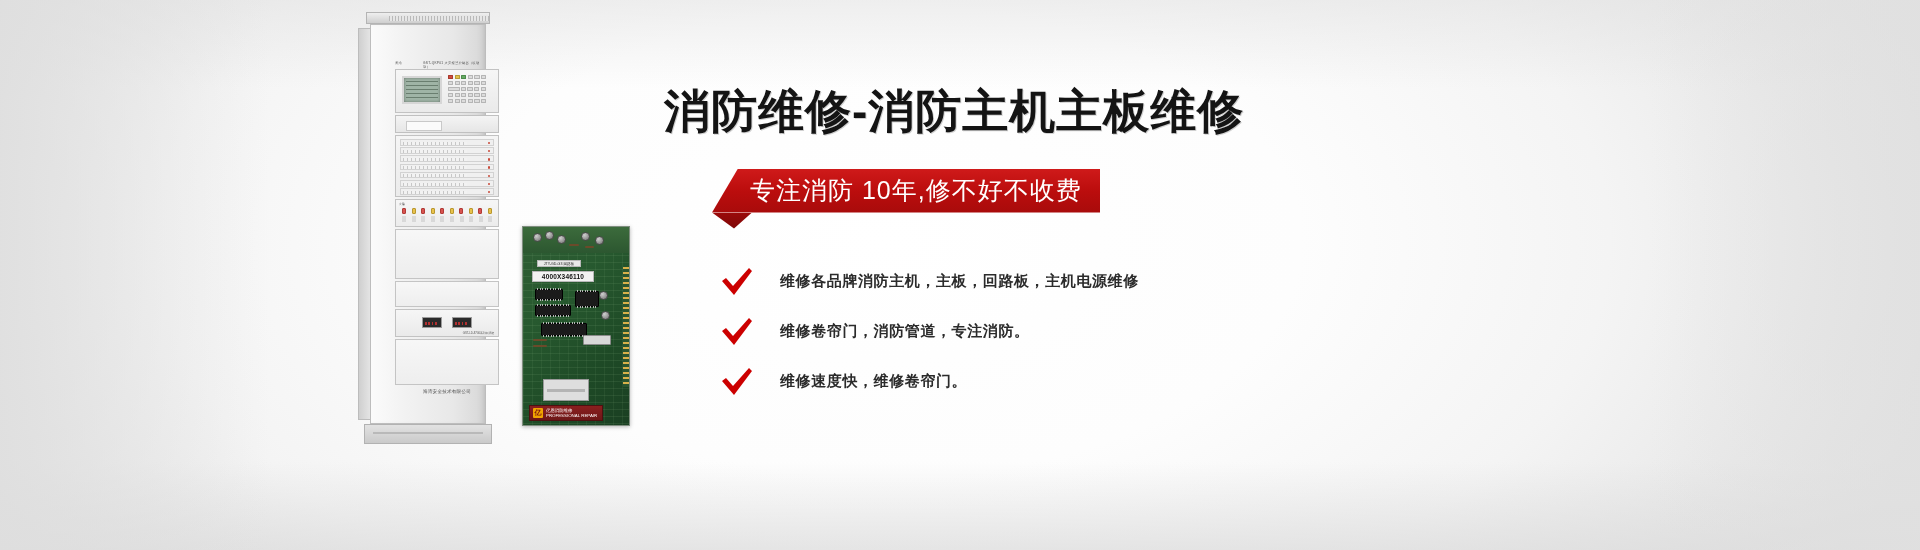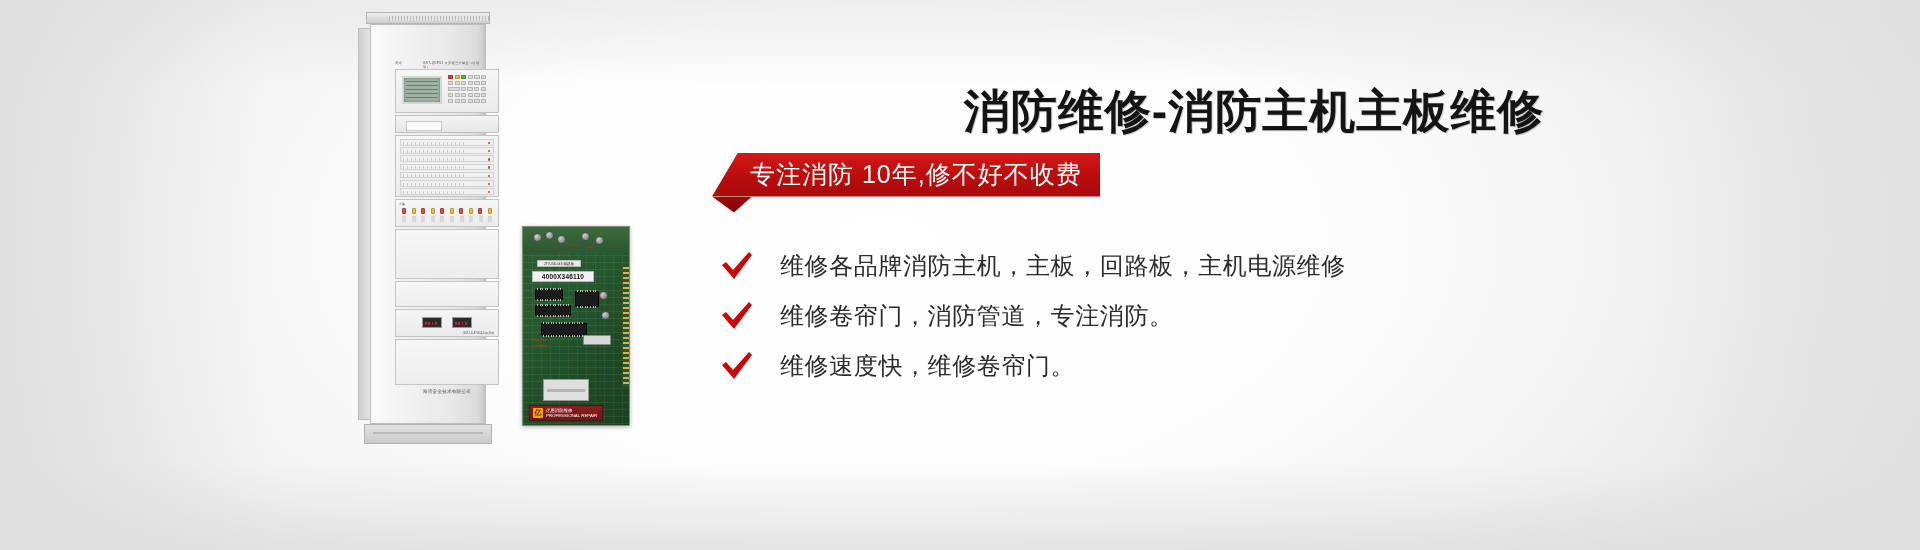--- a/index.html
+++ b/index.html
@@ -136,30 +136,30 @@
     background:linear-gradient(to bottom,#8b1f1f,#6d1717);border:1px solid #4e1010;box-sizing:border-box;
     display:flex;align-items:center;gap:3px;padding:0 3px;}
   .pcb-badge .mark{width:10px;height:10px;background:#f0a500;color:#7a1010;font-size:7px;font-weight:bold;
     display:flex;align-items:center;justify-content:center;border-radius:1px;}
   .pcb-badge .txt{color:#fff;font-size:4.4px;line-height:1.15;}
   .pcb-sock{position:absolute;left:20px;bottom:24px;width:46px;height:22px;background:#dedede;
     border:1px solid #9a9a9a;box-sizing:border-box;}
   .pcb-sock:after{content:"";position:absolute;left:3px;right:3px;top:9px;height:3px;background:#b4b4b4;}
 
   
-  #content{position:absolute;left:664px;top:86px;width:1180px;height:380px;text-align:center;}
+  #content{position:absolute;left:664px;top:86px;width:1180px;height:380px;}
 
   #title{
     font-size:46px;font-weight:bold;color:#141414;letter-spacing:1px;
     line-height:1.1;white-space:nowrap;
     text-shadow:1px 1px 0 rgba(0,0,0,.18);
   }
 
   
-  #ribbon-wrap{position:relative;margin-top:16px;height:48px;width:436px;}
+  #ribbon-wrap{position:relative;margin-top:32px;height:48px;width:436px;}
   #ribbon{
     position:absolute;left:48px;top:0;width:388px;height:44px;
     background:linear-gradient(to bottom,#cf1a1a 0%,#bb0d0d 50%,#a80b0b 100%);
     clip-path:polygon(26px 0, 100% 0, 100% 100%, 0 100%);
     display:flex;align-items:center;
   }
   #ribbon-text{
     color:#ffffff;font-size:25px;letter-spacing:1px;white-space:nowrap;
     padding-left:38px;
   }
@@ -167,21 +167,21 @@
     position:absolute;left:48px;top:44px;width:40px;height:16px;
     background:linear-gradient(to bottom,#9a0a0a,#7e0707);
     clip-path:polygon(0 0, 40px 0, 22px 16px);
   }
 
   
   #bullets{margin-top:40px;}
   .bullet{display:flex;align-items:center;height:50px;padding-left:56px;}
   .check{width:34px;height:30px;flex:0 0 34px;margin-right:26px;position:relative;}
   .check svg{display:block;}
-  .bullet-text{font-size:24px;color:#2b2b2b;letter-spacing:.6px;white-space:nowrap;}
+  .bullet-text{font-size:15px;color:#2b2b2b;letter-spacing:.6px;white-space:nowrap;font-weight:bold;}
 </style>
 </head>
 <body>
 
 <div id="banner">
   <div class="vig"></div>
 
   <div id="cabinet">
     <div class="cab-side"></div>
     <div class="cab-top">

